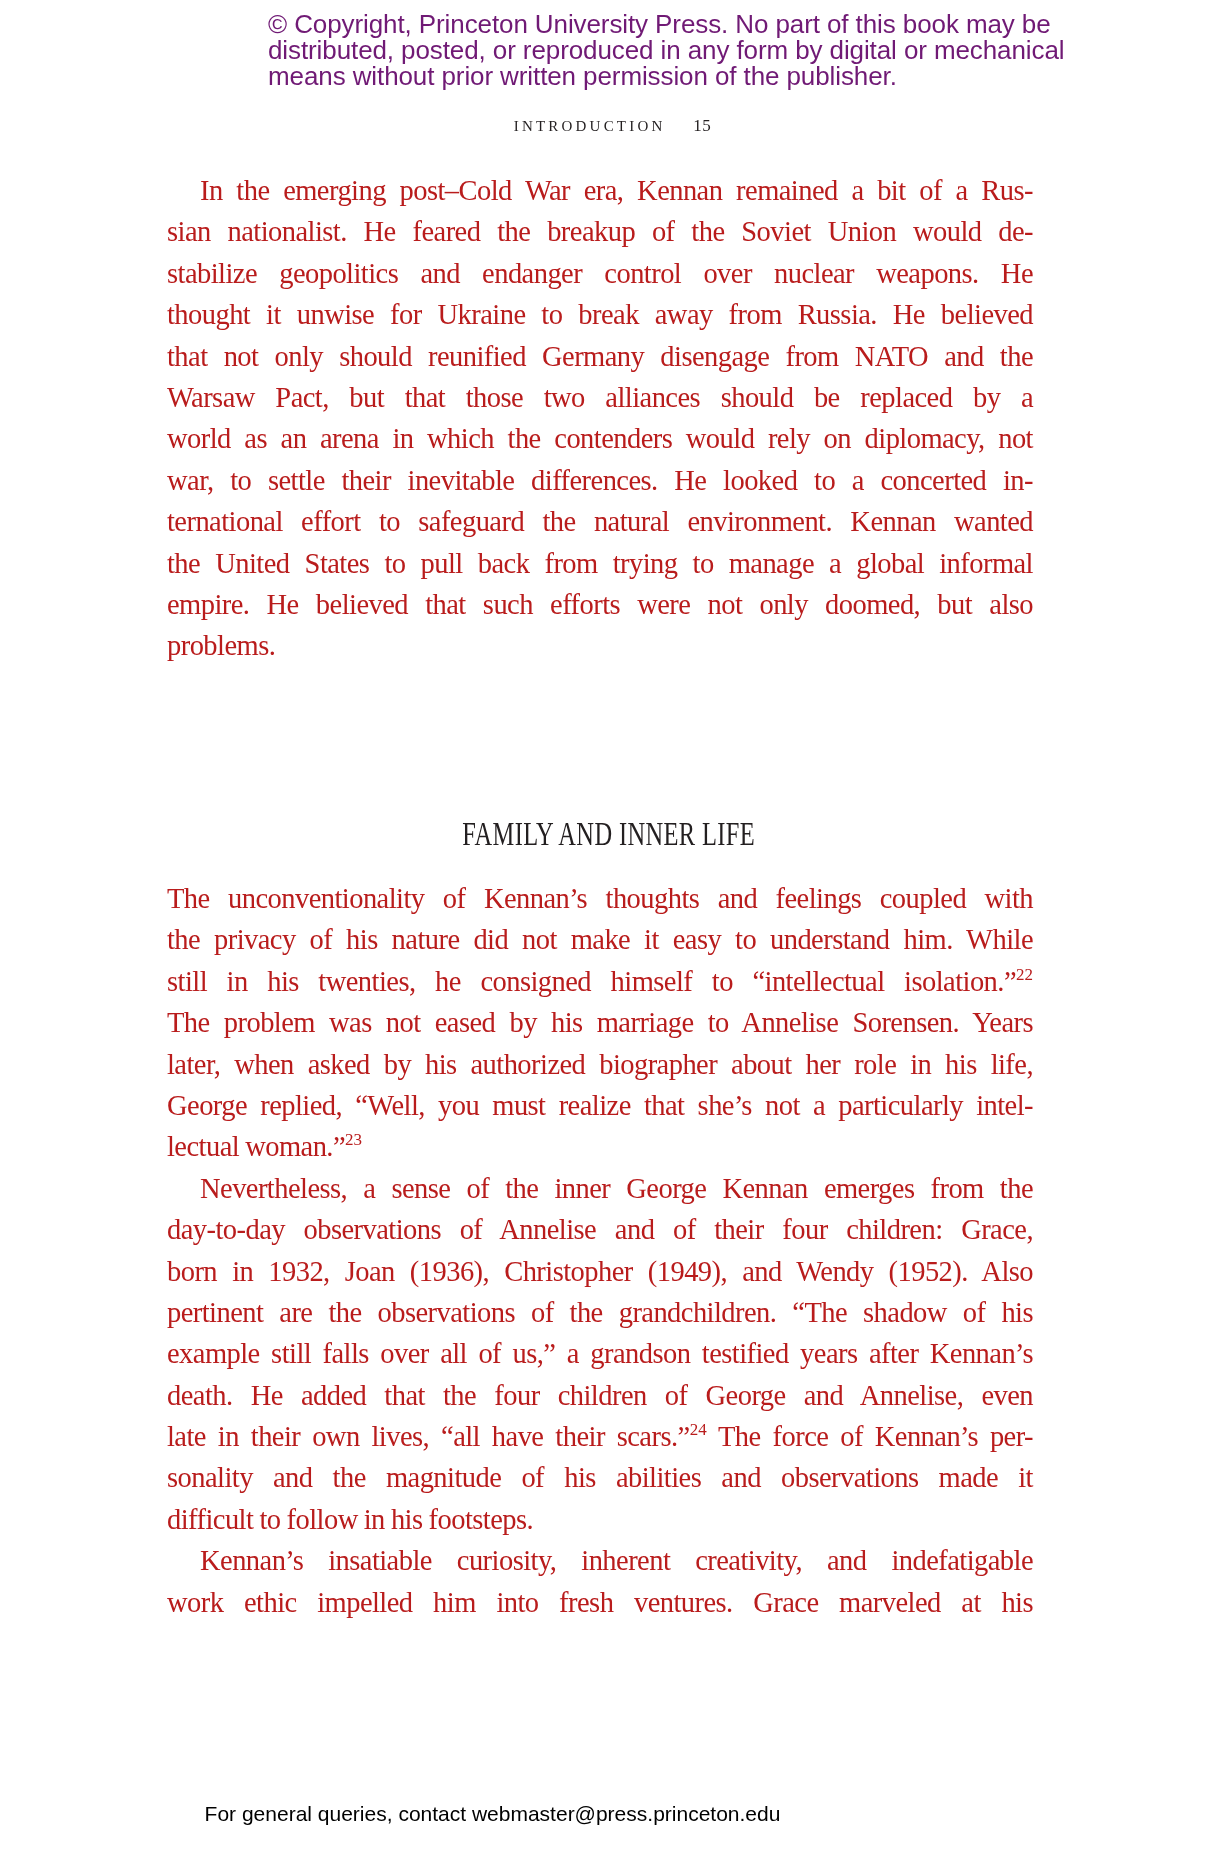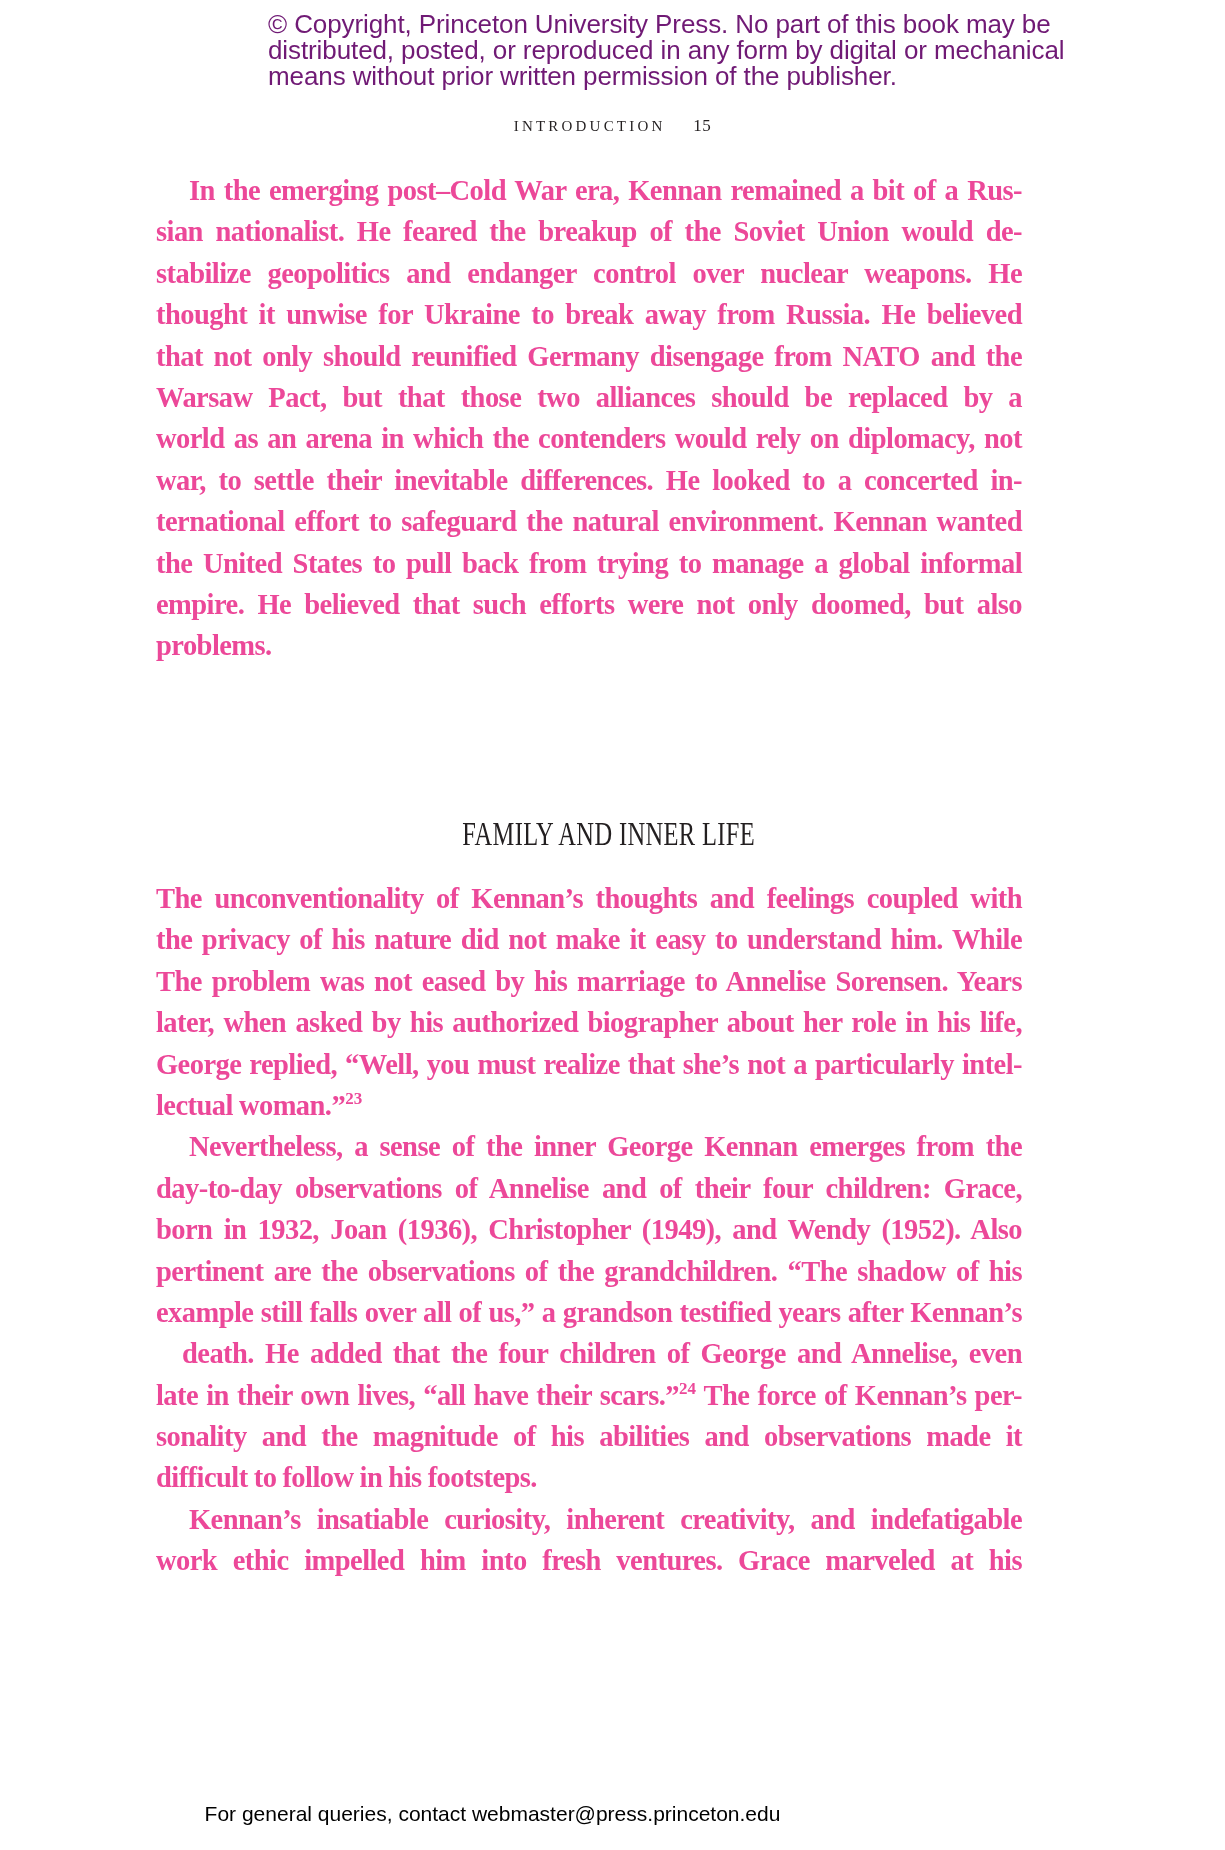--- a/index.html
+++ b/index.html
@@ -46,28 +46,27 @@
   }
   .running-head .rh-page {
     display: inline-block;
     margin-left: 24px;
     font-size: 17px;
     letter-spacing: 0.5px;
   }
 
   .body-text {
     position: absolute;
-    left: 156px;
+    left: 167px;
     width: 866px;
     font-family: "Liberation Serif", serif;
     font-size: 28.5px;
-    color: #ec4899;
+    color: #b91c1c;
     letter-spacing: -0.55px;
     word-spacing: -0.5px;
-    font-weight: bold;
   }
   .body-text.block1 { top: 170px; }
   .body-text.block2 { top: 878px; }
   .line {
     display: block;
     height: 41.4px;
     line-height: 41.4px;
     white-space: nowrap;
     text-align: justify;
     text-align-last: justify;
@@ -145,32 +144,33 @@
       <span class="line last"><span>problems.</span></span>
     </div>
   </div>
 
 <div class="section-heading">FAMILY AND INNER LIFE</div>
 
 <div class="body-text block2" id="block2">
     <div class="paragraph">
       <span class="line" style="white-space: normal; word-break: keep-all;"><span>The unconventionality of Kennan’s thoughts and feelings coupled with</span></span>
       <span class="line" style="white-space: normal; word-break: keep-all;"><span>the privacy of his nature did not make it easy to understand him. While</span></span>
+      <span class="line" style="white-space: normal; word-break: keep-all;"><span>still in his twenties, he consigned himself to “intellectual isolation.”</span><sup>22</sup></span>
       <span class="line" style="white-space: normal; word-break: keep-all;"><span>The problem was not eased by his marriage to Annelise Sorensen. Years</span></span>
       <span class="line" style="white-space: normal; word-break: keep-all;"><span>later, when asked by his authorized biographer about her role in his life,</span></span>
       <span class="line" style="white-space: normal; word-break: keep-all;"><span>George replied, “Well, you must realize that she’s not a particularly intel-</span></span>
       <span class="line last"><span>lectual woman.”</span><sup>23</sup></span>
     </div>
     <div class="paragraph">
       <span class="line indent" style="white-space: normal; word-break: keep-all;"><span>Nevertheless, a sense of the inner George Kennan emerges from the</span></span>
       <span class="line" style="white-space: normal; word-break: keep-all;"><span>day-to-day observations of Annelise and of their four children: Grace,</span></span>
       <span class="line" style="white-space: normal; word-break: keep-all;"><span>born in 1932, Joan (1936), Christopher (1949), and Wendy (1952). Also</span></span>
       <span class="line" style="white-space: normal; word-break: keep-all;"><span>pertinent are the observations of the grandchildren. “The shadow of his</span></span>
       <span class="line" style="white-space: normal; word-break: keep-all;"><span>example still falls over all of us,” a grandson testified years after Kennan’s</span></span>
-      <span class="line" style="white-space: normal; word-break: keep-all; margin-left: 26px;"><span>death. He added that the four children of George and Annelise, even</span></span>
+      <span class="line" style="white-space: normal; word-break: keep-all;"><span>death. He added that the four children of George and Annelise, even</span></span>
       <span class="line" style="white-space: normal; word-break: keep-all;"><span>late in their own lives, “all have their scars.”</span><sup>24</sup><span> The force of Kennan’s per-</span></span>
       <span class="line" style="white-space: normal; word-break: keep-all;"><span>sonality and the magnitude of his abilities and observations made it</span></span>
       <span class="line last"><span>difficult to follow in his footsteps.</span></span>
     </div>
     <div class="paragraph">
       <span class="line indent" style="white-space: normal; word-break: keep-all;"><span>Kennan’s insatiable curiosity, inherent creativity, and indefatigable</span></span>
       <span class="line" style="white-space: normal; word-break: keep-all;"><span>work ethic impelled him into fresh ventures. Grace marveled at his</span></span>
     </div>
   </div>
 

